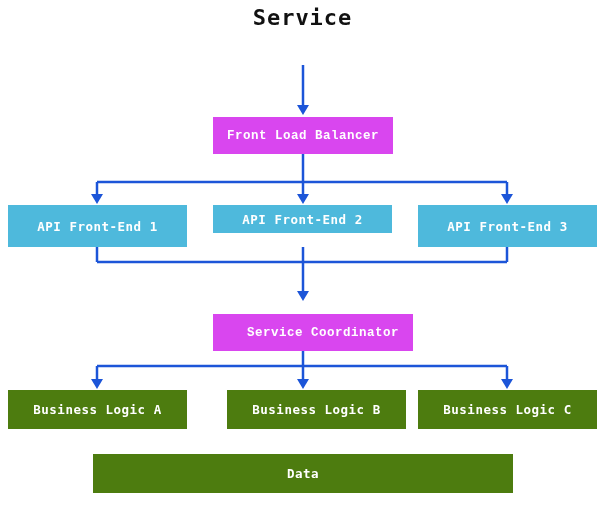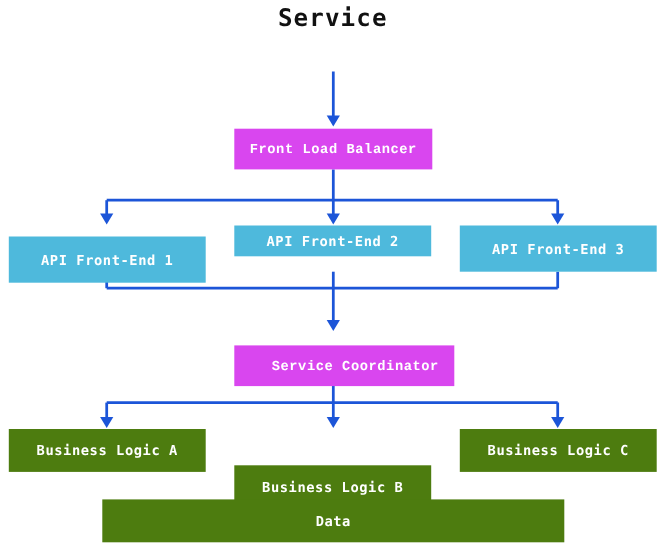--- a/index.html
+++ b/index.html
@@ -51,26 +51,26 @@
     font-size: 12.5px;
     font-weight: bold;
     letter-spacing: 0.5px;
     white-space: nowrap;
   }
   .node-gray   { background: #d946ef; font-family: Liberation Mono, monospace; }
   .node-blue   { background: #4eb9dc; }
   .node-orange { background: #4d7c0f; }
 
   .pos-flb  { left: 213px; top: 117px; width: 180px; height: 37px; }
-  .pos-api1 { left:   8px; top: 205px; width: 179px; height: 42px; margin-top: 10px; }
+  .pos-api1 { left:   8px; top: 205px; width: 179px; height: 42px; }
   .pos-api2 { left: 213px; top: 205px; width: 179px; height: 28px; }
   .pos-api3 { left: 418px; top: 205px; width: 179px; height: 42px; }
   .pos-sc   { left: 213px; top: 314px; width: 180px; height: 37px; padding-left: 20px; }
   .pos-bla  { left:   8px; top: 390px; width: 179px; height: 39px; }
-  .pos-blb  { left: 213px; top: 390px; width: 179px; height: 39px; margin-top: 33px; }
+  .pos-blb  { left: 227px; top: 390px; width: 179px; height: 39px; }
   .pos-blc  { left: 418px; top: 390px; width: 179px; height: 39px; }
   .pos-data { left:  93px; top: 454px; width: 420px; height: 39px; }
 </style>
 </head>
 <body>
 
 <div class="canvas">
 
   <div class="diagram-title">Service</div>
 

